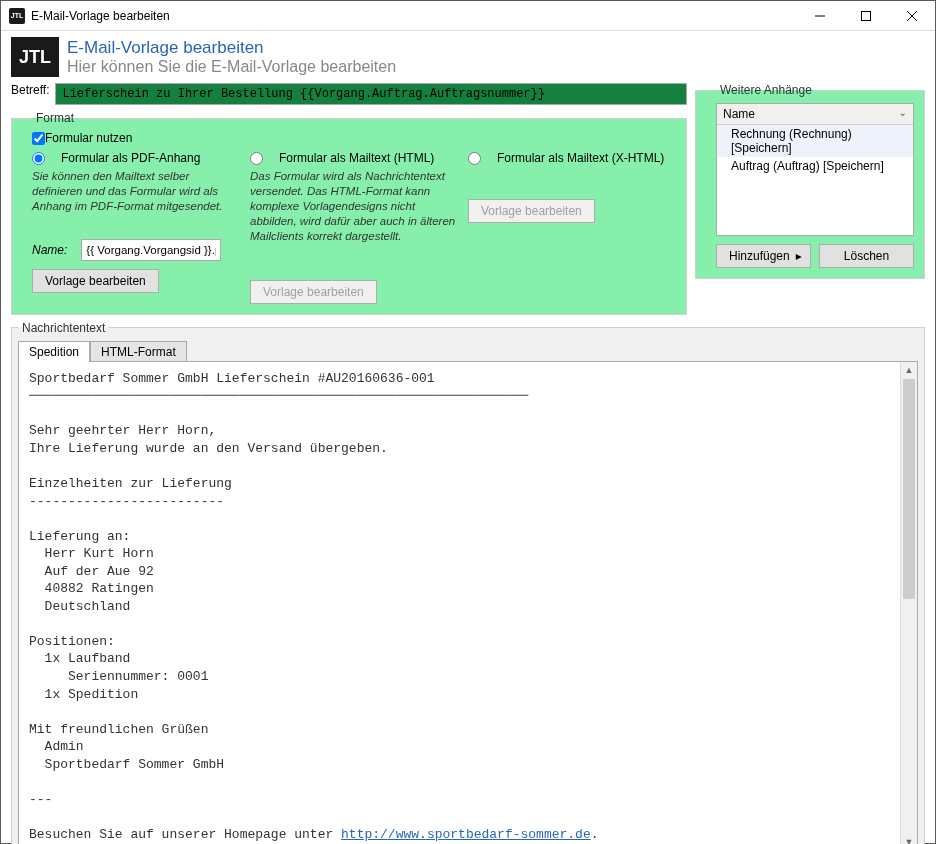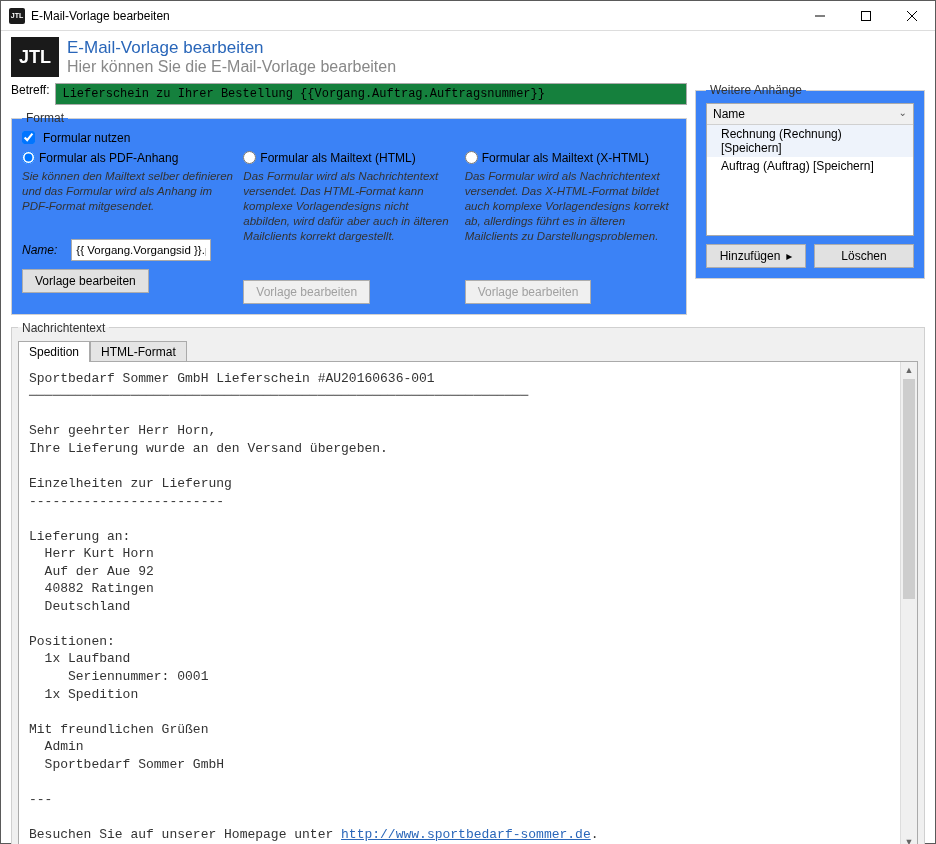--- a/index.html
+++ b/index.html
@@ -21,29 +21,29 @@
 
   
   .main { display: flex; padding: 0 10px; gap: 8px; }
   .left { flex: 1; display: flex; flex-direction: column; }
   .right { width: 230px; }
 
   .row { display: flex; margin-bottom: 6px; }
   .label { margin-right: 6px; }
   .textinput { flex: 1; border: 1px solid #aaa; padding: 3px 6px; font-family: Liberation Mono, monospace; font-size: 12px; height: 22px; background: #15803d; }
 
-  fieldset { border: 1px solid #d0d0d0; padding: 6px 10px 10px 10px; margin-bottom: 6px; background: #3b82f6; }
+  fieldset { border: 1px solid #d0d0d0; padding: 6px 10px 10px 20px; margin-bottom: 6px; background: #86efac; }
   fieldset > legend { padding: 0 4px; font-size: 12px; color: #333; }
 
-  .checkbox-row { display: flex; align-items: flex-start; margin-bottom: 6px; gap: 8px; }
+  .checkbox-row { display: flex; align-items: flex-end; margin-bottom: 6px; gap: 0; }
   .checkbox-row input { width: 13px; height: 13px; }
 
   .format-cols { display: flex; gap: 10px; }
   .format-col { flex: 1; }
-  .radio-row { display: flex; align-items: flex-start; gap: 4px; margin-bottom: 4px; }
+  .radio-row { display: flex; align-items: flex-end; gap: 16px; margin-bottom: 4px; }
   .radio-row input { width: 13px; height: 13px; }
   .desc { font-style: italic; font-size: 11.5px; line-height: 1.3; color: #333; margin-bottom: 6px; min-height: 64px; }
   .name-row { display: flex; align-items: center; gap: 14px; margin-bottom: 8px; font-style: italic; min-height: 22px; }
   .name-input { border: 1px solid #aaa; padding: 2px 4px; font-size: 11.5px; width: 140px; height: 22px; background: #fff; }
 
   button.std { border: 1px solid #adadad; background: #e1e1e1; padding: 4px 12px; font-family: inherit; font-size: 12px; min-width: 90px; height: 24px; }
   button.std:disabled { color: #a0a0a0; background: #f0f0f0; }
   button.std .arrow { margin-left: 6px; }
 
   
@@ -140,21 +140,20 @@
               </div>
             <div class="desc">Das Formular wird als Nachrichtentext versendet. Das HTML-Format kann komplexe Vorlagendesigns nicht abbilden, wird dafür aber auch in älteren Mailclients korrekt dargestellt.</div>
             <div class="name-row"></div>
             <button class="std" disabled="">Vorlage bearbeiten</button>
           </div>
           <div class="format-col">
             <div class="radio-row">
                 <input type="radio" name="fmt" style="">
                 <span>Formular als Mailtext (X-HTML)</span>
               </div>
-            <div class="desc">Das Formular wird als Nachrichtentext versendet. Das X-HTML-Format bildet auch komplexe Vorlagendesigns korrekt ab, allerdings führt es in älteren Mailclients zu Darstellungsproblemen.</div>
             <div class="name-row"></div>
             <button class="std" disabled="">Vorlage bearbeiten</button>
           </div>
         </div>
       </fieldset>
     </div>
 
     <div class="right">
       <fieldset class="att-fieldset">
         <legend>Weitere Anhänge</legend>

